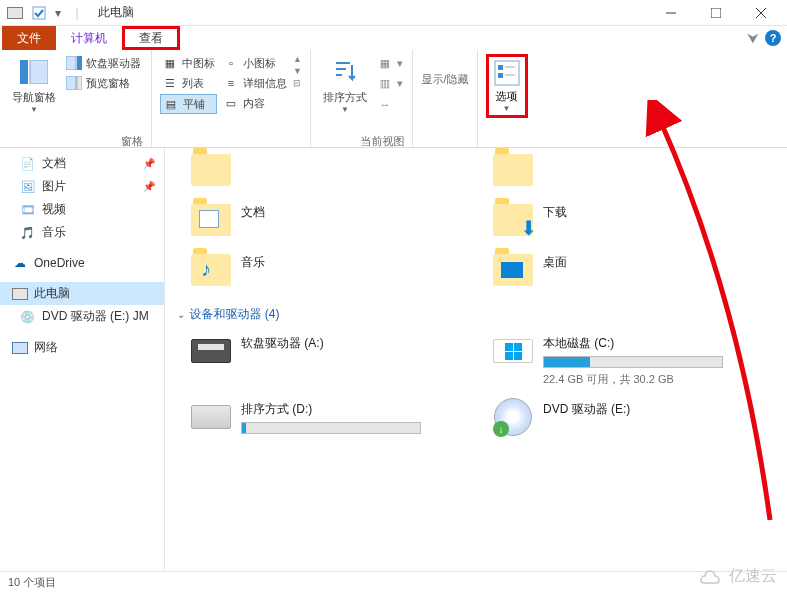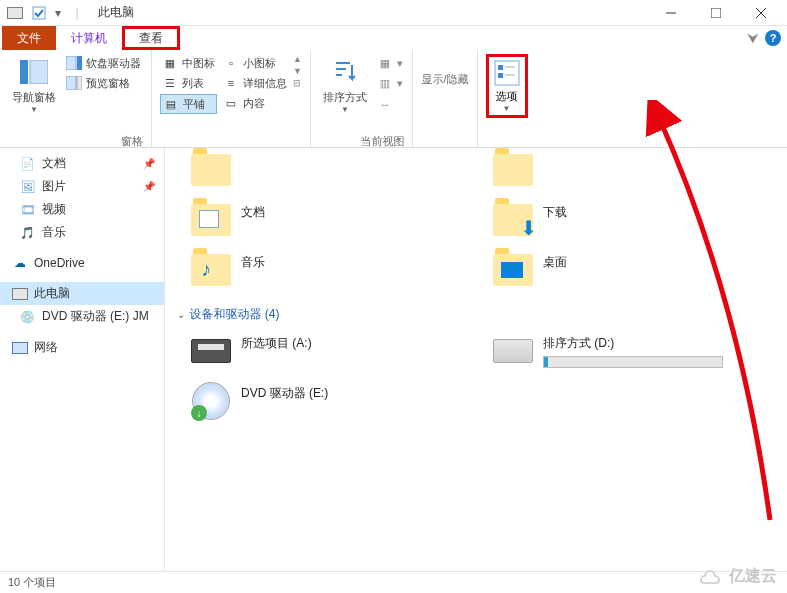--- a/index.html
+++ b/index.html
@@ -55,21 +55,21 @@
     .bar { width: 180px; height: 12px; border: 1px solid #bcbcbc; background: #e6e6e6; margin-top: 4px; position: relative; }
     .bar .fill { height: 100%; background: #26a0da; }
 
     
     .statusbar { position: absolute; bottom: 0; left: 0; right: 0; height: 22px; border-top: 1px solid #e5e5e5; display: flex; align-items: center; padding: 0 8px; font-size: 11px; color: #555; }
 
     
     .arrow-annot { position: absolute; pointer-events: none; }
 
     
-    .watermark { position: absolute; right: 10px; bottom: 6px; color: #c7c7c7; font-size: 16px; display: flex; align-items: center; gap: 4px; font-weight: bold; }
+    .watermark { position: absolute; right: 10px; bottom: 6px; color: #c7c7c7; font-size: 16px; display: flex; align-items: center; gap: 4px; }
 
     
     .folder { width: 40px; height: 32px; background: #ffe9a6; border-radius: 2px; position: relative; }
     .folder::before { content: ""; position: absolute; top: -6px; left: 2px; width: 14px; height: 6px; background: #ffd766; border-radius: 2px 2px 0 0; }
     .drive { width: 40px; height: 24px; background: linear-gradient(#e8e8e8,#cfcfcf); border: 1px solid #aaa; border-radius: 2px; }
     .drive.win { background: #fff; border: 1px solid #ccc; display: flex; align-items: center; justify-content: center; }
     .winlogo { display: grid; grid-template-columns: 8px 8px; grid-template-rows: 8px 8px; gap: 1px; }
     .winlogo span { background: #00a4ef; }
     .dvd-ico { width: 38px; height: 38px; border-radius: 50%; background: radial-gradient(circle,#fff 20%,#d9e8ff 45%,#c0d6f0 75%); border: 1px solid #aaa; position: relative; }
     .dvd-ico .arr { position: absolute; bottom: -2px; left: -2px; width: 16px; height: 16px; background: #4caf50; border-radius: 50%; color: #fff; display: flex; align-items: center; justify-content: center; font-size: 10px; }
@@ -351,21 +351,40 @@
       <span>设备和驱动器 (4)</span>
     </div>
 
     <div class="items-grid">
       <div class="item">
         <span class="iico">
             <span class="drive" style="background:#545454;border-color:#333;position:relative;">
               <span style="position:absolute;left:6px;top:4px;width:26px;height:6px;background:#e5e5e5;"></span>
             </span>
           </span>
-        <span class="itxt"><span>所选项目 (A:)</span></span>
+        <span class="itxt"><span>软盘驱动器 (A:)</span></span>
+      </div>
+      <div class="item">
+        <span class="iico">
+            <span class="drive win">
+              <span class="winlogo">
+                <span></span>
+                <span></span>
+                <span></span>
+                <span></span>
+              </span>
+            </span>
+          </span>
+        <span class="itxt">
+          <span>本地磁盘 (C:)</span>
+          <div class="bar">
+              <div class="fill" style="width:26%;"></div>
+            </div>
+          <div class="sub">22.4 GB 可用，共 30.2 GB</div>
+        </span>
       </div>
       <div class="item">
         <span class="iico">
             <span class="drive"></span>
           </span>
         <span class="itxt">
           <span>排序方式 (D:)</span>
           <div class="bar">
               <div class="fill" style="width:2%;"></div>
             </div>

